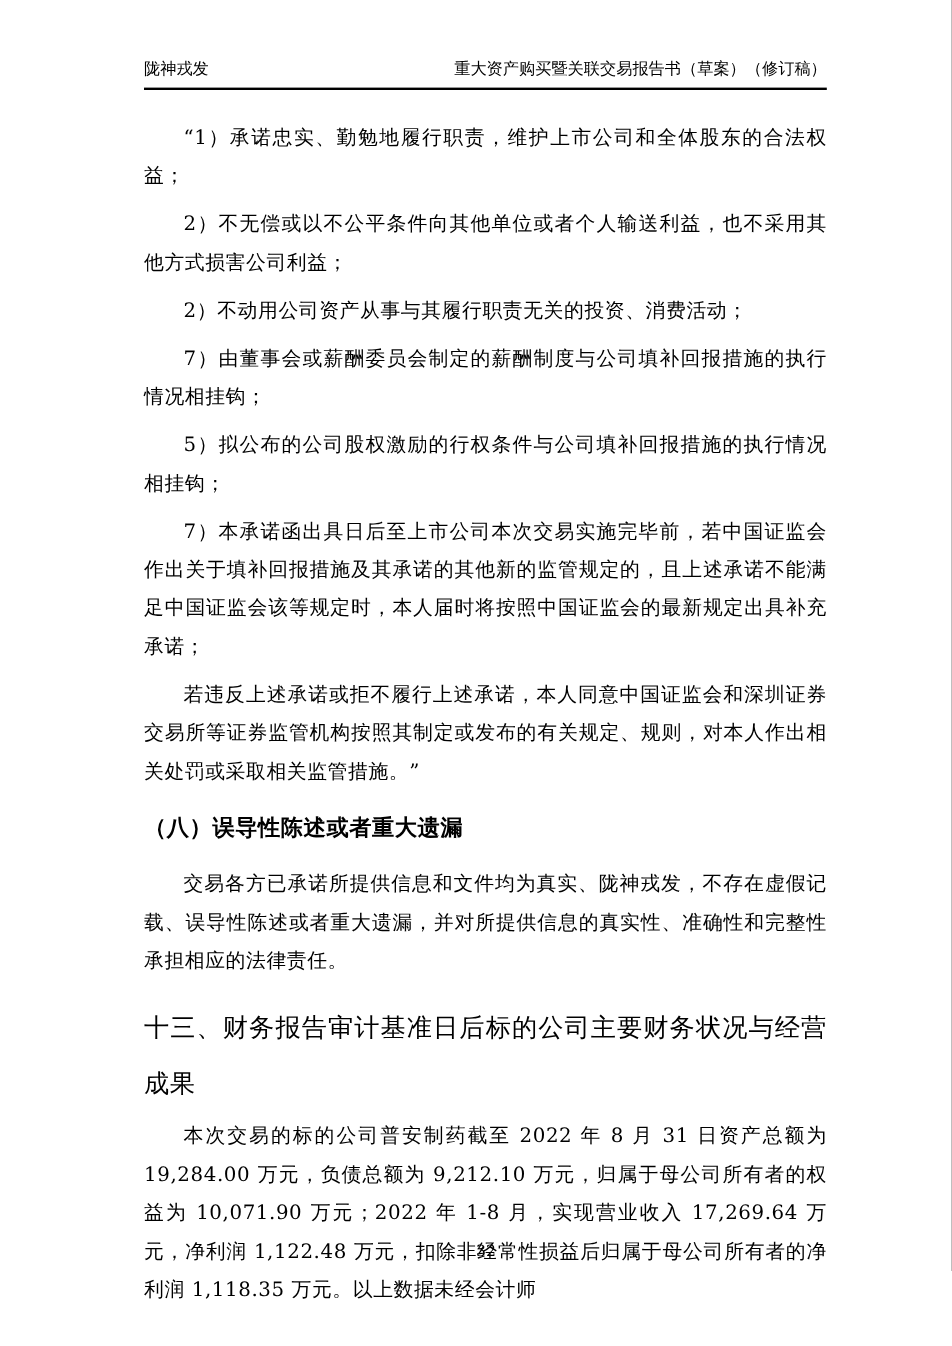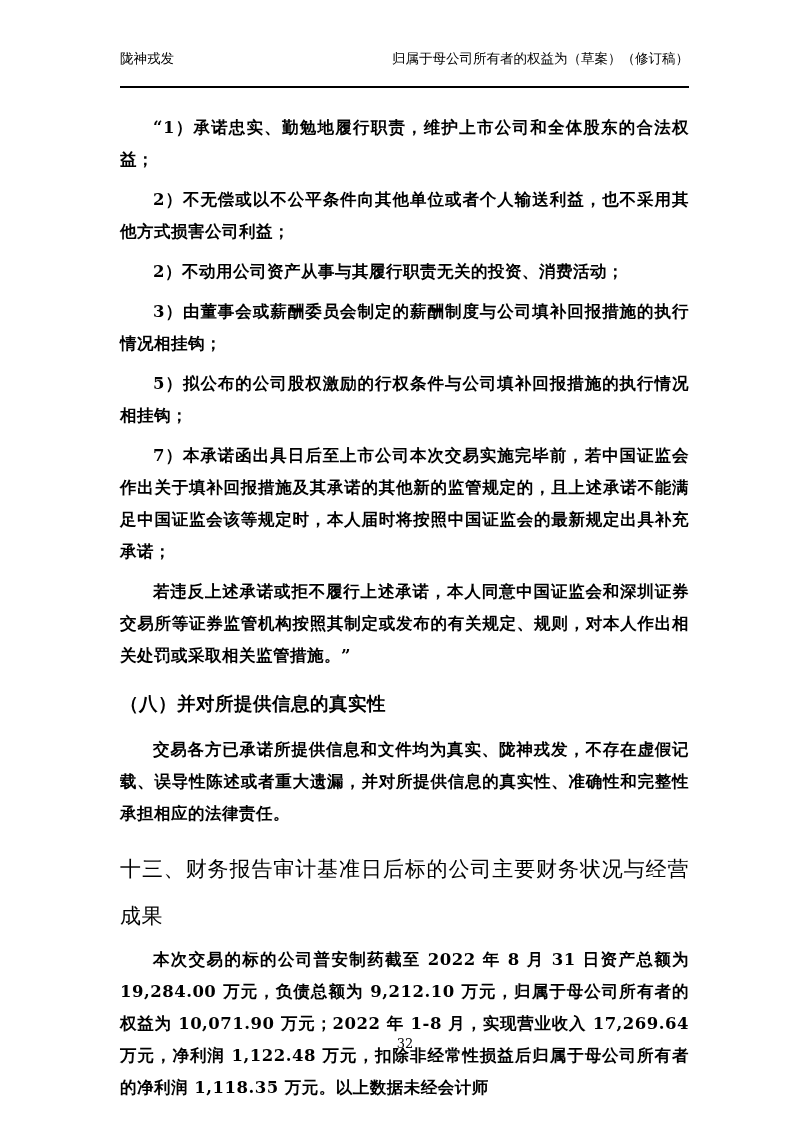--- a/index.html
+++ b/index.html
@@ -16,34 +16,33 @@
   }
   .content {
     padding: 48px 104px 0 120px;
   }
   .header {
     display: flex;
     justify-content: space-between;
     align-items: flex-end;
     font-size: 13.5px;
     line-height: 20px;
-    padding-bottom: 18px;
+    padding-bottom: 5px;
     border-bottom: 2px solid #000000;
   }
   .header .hleft { white-space: nowrap; }
   .header .hright { white-space: nowrap; }
   .bodytext { margin-top: 24px; }
   p.para {
     font-size: 16.5px;
     line-height: 32px;
     letter-spacing: 0.5px;
     text-align: justify;
     text-indent: 2em;
     margin: 0 0 8px 0;
-    font-weight: bold;
   }
   h3.sec8 {
     font-family: "DejaVu Sans", "Liberation Sans", sans-serif;
     font-weight: bold;
     font-size: 18.5px;
     line-height: 24px;
     margin: 20px 0 18px 0;
     letter-spacing: 0.5px;
   }
   h2.sec13 {
@@ -66,33 +65,33 @@
   }
 </style>
 </head>
 <body>
 
 <div class="page">
   <div class="content">
 
     <div class="header">
       <span class="hleft">陇神戎发</span>
-      <span class="hright">归属于母公司所有者的权益为（草案）（修订稿）</span>
+      <span class="hright">重大资产购买暨关联交易报告书（草案）（修订稿）</span>
     </div>
 
     <div class="bodytext">
       <p class="para">“1）承诺忠实、勤勉地履行职责，维护上市公司和全体股东的合法权益；</p>
       <p class="para">2）不无偿或以不公平条件向其他单位或者个人输送利益，也不采用其他方式损害公司利益；</p>
       <p class="para">2）不动用公司资产从事与其履行职责无关的投资、消费活动；</p>
-      <p class="para">3）由董事会或薪酬委员会制定的薪酬制度与公司填补回报措施的执行情况相挂钩；</p>
+      <p class="para">7）由董事会或薪酬委员会制定的薪酬制度与公司填补回报措施的执行情况相挂钩；</p>
       <p class="para">5）拟公布的公司股权激励的行权条件与公司填补回报措施的执行情况相挂钩；</p>
       <p class="para">7）本承诺函出具日后至上市公司本次交易实施完毕前，若中国证监会作出关于填补回报措施及其承诺的其他新的监管规定的，且上述承诺不能满足中国证监会该等规定时，本人届时将按照中国证监会的最新规定出具补充承诺；</p>
       <p class="para">若违反上述承诺或拒不履行上述承诺，本人同意中国证监会和深圳证券交易所等证券监管机构按照其制定或发布的有关规定、规则，对本人作出相关处罚或采取相关监管措施。”</p>
 
-      <h3 class="sec8">（八）并对所提供信息的真实性</h3>
+      <h3 class="sec8">（八）误导性陈述或者重大遗漏</h3>
       <p class="para">交易各方已承诺所提供信息和文件均为真实、陇神戎发，不存在虚假记载、误导性陈述或者重大遗漏，并对所提供信息的真实性、准确性和完整性承担相应的法律责任。</p>
 
       <h2 class="sec13">十三、财务报告审计基准日后标的公司主要财务状况与经营成果</h2>
       <p class="para">本次交易的标的公司普安制药截至 2022 年 8 月 31 日资产总额为 19,284.00 万元，负债总额为 9,212.10 万元，归属于母公司所有者的权益为 10,071.90 万元；2022 年 1-8 月，实现营业收入 17,269.64 万元，净利润 1,122.48 万元，扣除非经常性损益后归属于母公司所有者的净利润 1,118.35 万元。以上数据未经会计师</p>
     </div>
 
   </div>
 
   <div class="footer">
     <span>32</span>

